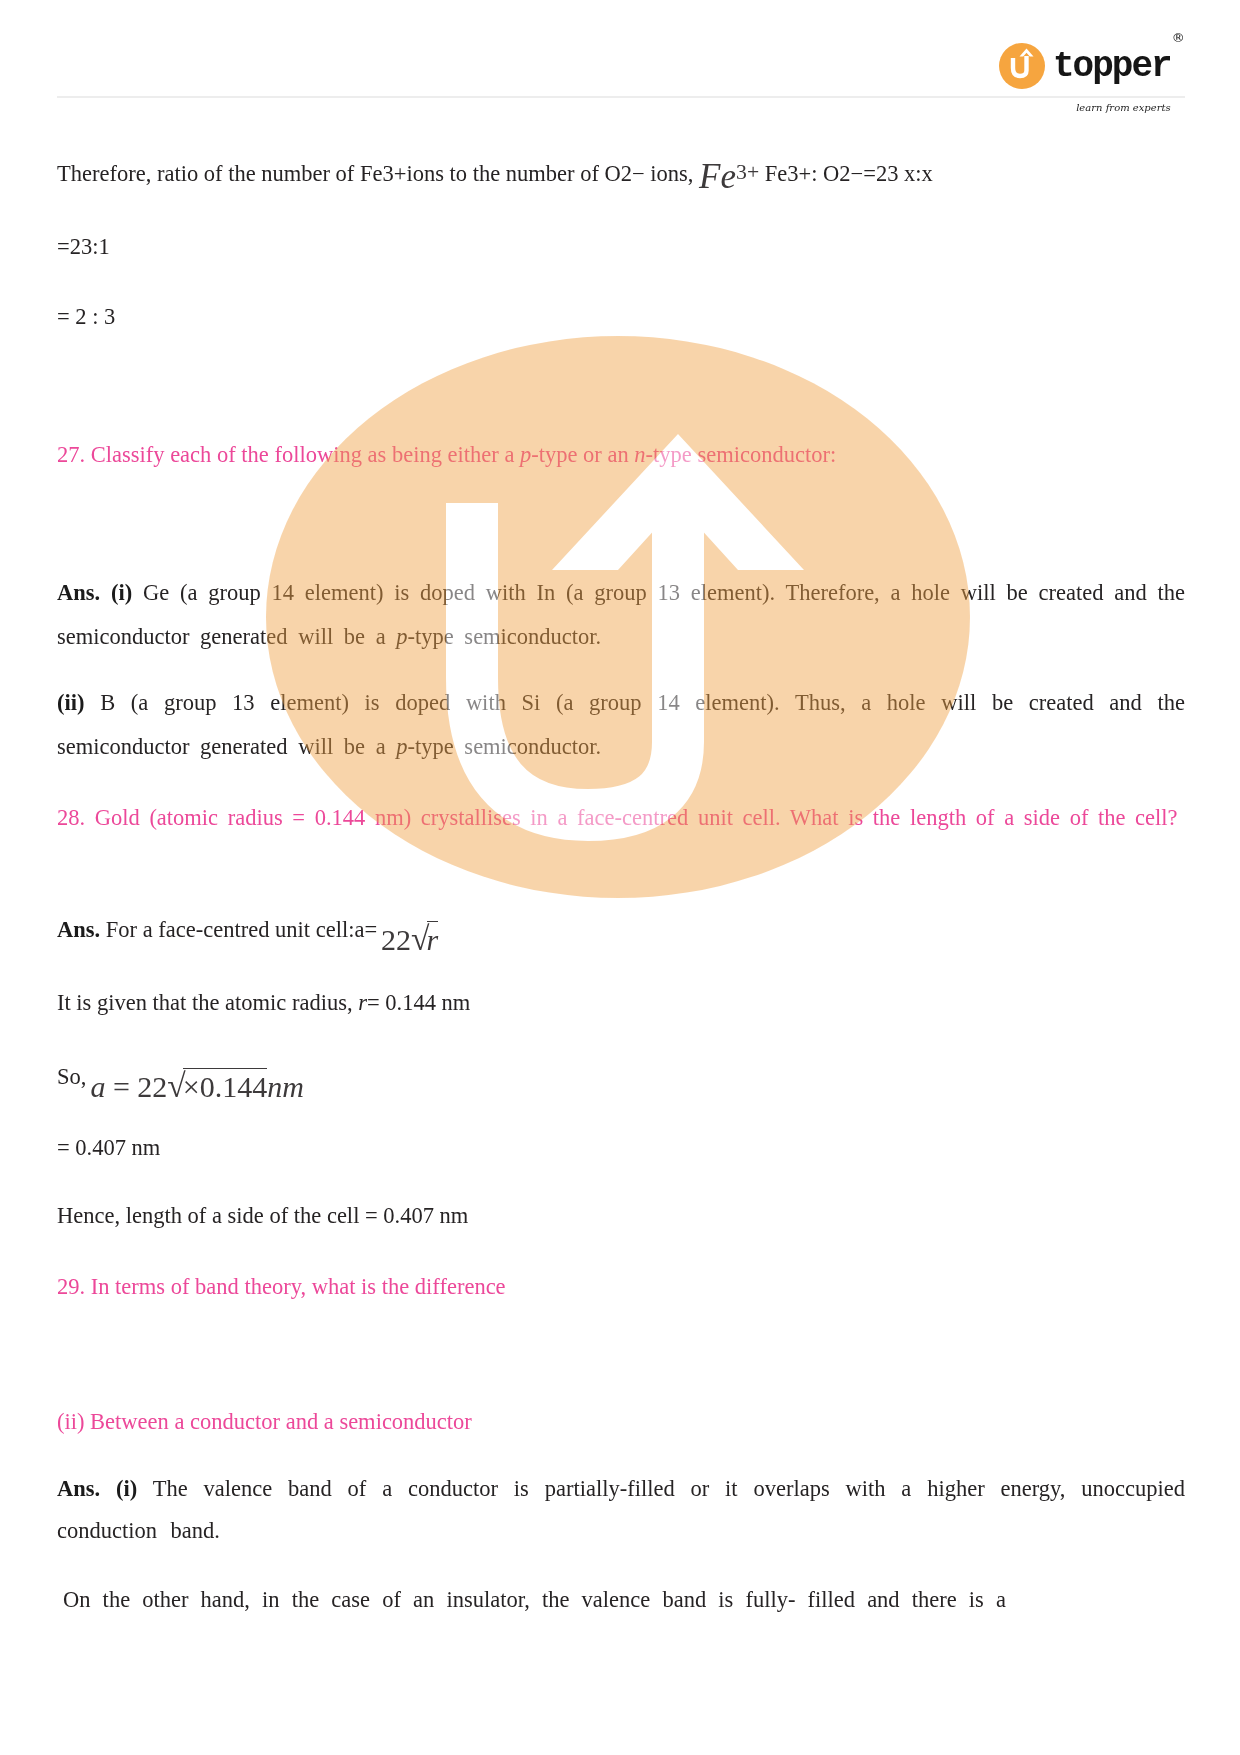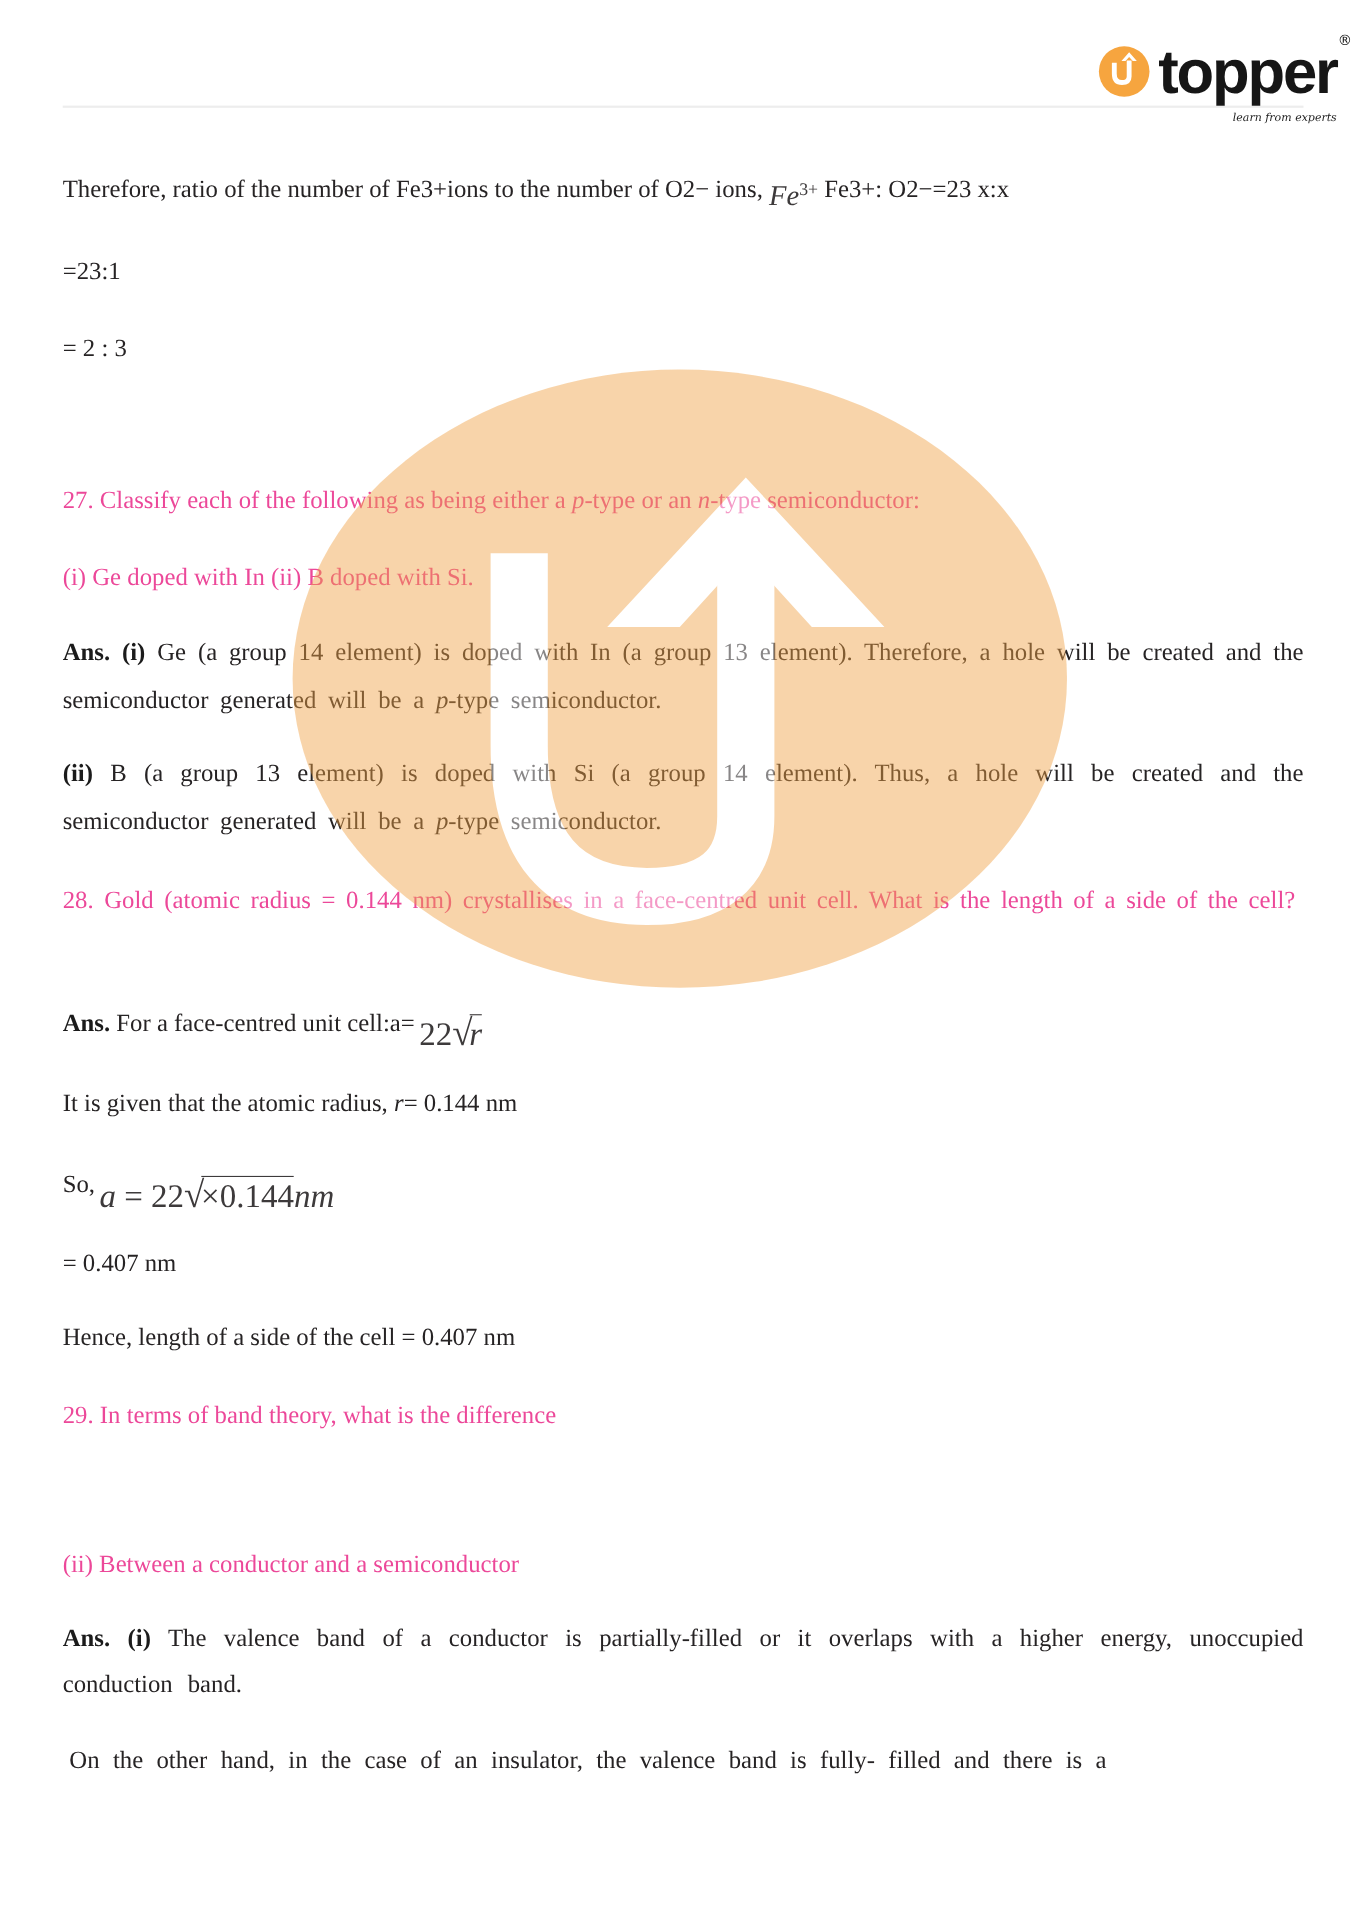--- a/index.html
+++ b/index.html
@@ -1,21 +1,21 @@
 <!DOCTYPE html>
 <html><head>
 <meta charset="utf-8">
 <style>
   html,body{margin:0;padding:0;background:#fff;}
   .page{position:relative;width:1240px;height:1755px;background:#ffffff;overflow:hidden;
         font-family:"Liberation Serif", serif;color:#262324;}
   
   .logo{position:absolute;top:30px;left:998px;white-space:nowrap;z-index:20;}
   .logo-mark{vertical-align:middle;margin-right:7px;}
-  .logo-text{font-family:Liberation Sans, sans-serif;font-weight:bold;font-size:56px;
+  .logo-text{font-family:Liberation Mono, monospace;font-weight:bold;font-size:36px;
              letter-spacing:-2px;color:#161616;vertical-align:middle;}
   .reg{font-family:"DejaVu Sans", sans-serif;font-size:13px;color:#161616;
        vertical-align:28px;margin-left:1px;}
   .tagline{position:absolute;right:14px;top:72px;font-family:"DejaVu Serif", serif;
            font-style:italic;font-size:10px;color:#1c1c1c;letter-spacing:0px;}
   .divider{position:absolute;left:57px;top:96px;width:1128px;border-top:2px solid #ededed;}
   
   .watermark{position:absolute;left:0;top:0;width:1240px;height:1755px;opacity:0.45;
              z-index:10;pointer-events:none;}
   
@@ -27,21 +27,21 @@
   .just{text-align:justify;}
   .lh48{line-height:48px;}
   .lh42{line-height:42px;}
   .ws5{word-spacing:5px;}
   .ws4{word-spacing:4px;}
   .ws8{word-spacing:8px;}
   .ws65{word-spacing:6.5px;}
   .indent{padding-left:6px;box-sizing:border-box;}
   
   .formula{font-family:"Liberation Serif", serif;color:#3d3a3b;white-space:nowrap;}
-  .f-inline{font-size:26px;vertical-align:-7px;}
+  .f-inline{font-size:35px;vertical-align:-7px;}
   .f-big{font-size:30px;vertical-align:-13px;margin-left:4px;margin-top:28px;}
   .rad{font-size:1.12em;margin-right:-3px;}
   .radicand{border-top:1.8px solid currentColor;padding-top:1px;}
   sup.fsup{font-size:0.62em;vertical-align:9px;letter-spacing:0;}
 </style>
 </head>
 <body>
 
 <div class="page">
 
@@ -64,21 +64,20 @@
 
   <div class="para" style="top:150px"><span>Therefore, ratio of the number of Fe3+ions to the number of O2− ions, </span><span class="formula f-inline"><span class="it">Fe</span><sup class="fsup">3+</sup></span><span> Fe3+: O2−=23 x:x</span></div>
 
   <div class="para" style="top:225px">=23:1</div>
 
   <div class="para" style="top:295px">= 2 : 3</div>
 
 
   <div class="para h" style="top:433px"><span>27. Classify each of the following as being either a </span><span class="it">p</span><span>-type or an </span><span class="it">n</span><span>-type semiconductor:</span></div>
 
-  <div class="para h" style="top:503px">(i) Ge doped with In (ii) B doped with Si.</div>
 
   <div class="para just ws5" style="top:571px"><span class="lead">Ans. (i)</span><span> Ge (a group 14 element) is doped with In (a group 13 element). Therefore, a hole will be created and the semiconductor generated will be a </span><span class="it">p</span><span>-type semiconductor.</span></div>
 
   <div class="para just ws5" style="top:681px"><span class="lead">(ii)</span><span> B (a group 13 element) is doped with Si (a group 14 element). Thus, a hole will be created and the semiconductor generated will be a </span><span class="it">p</span><span>-type semiconductor.</span></div>
 
   <div class="para h just lh48 ws4" style="top:794px">28. Gold (atomic radius = 0.144 nm) crystallises in a face-centred unit cell. What is the length of a side of the cell?</div>
 
   <div class="para" style="top:908px"><span class="lead">Ans.</span><span> For a face-centred unit cell:a=</span><span class="formula f-big"><span>22</span><span class="rad">√</span><span class="radicand it">r</span></span></div>
 
   <div class="para" style="top:981px"><span>It is given that the atomic radius, </span><span class="it">r</span><span>= 0.144 nm</span></div>

